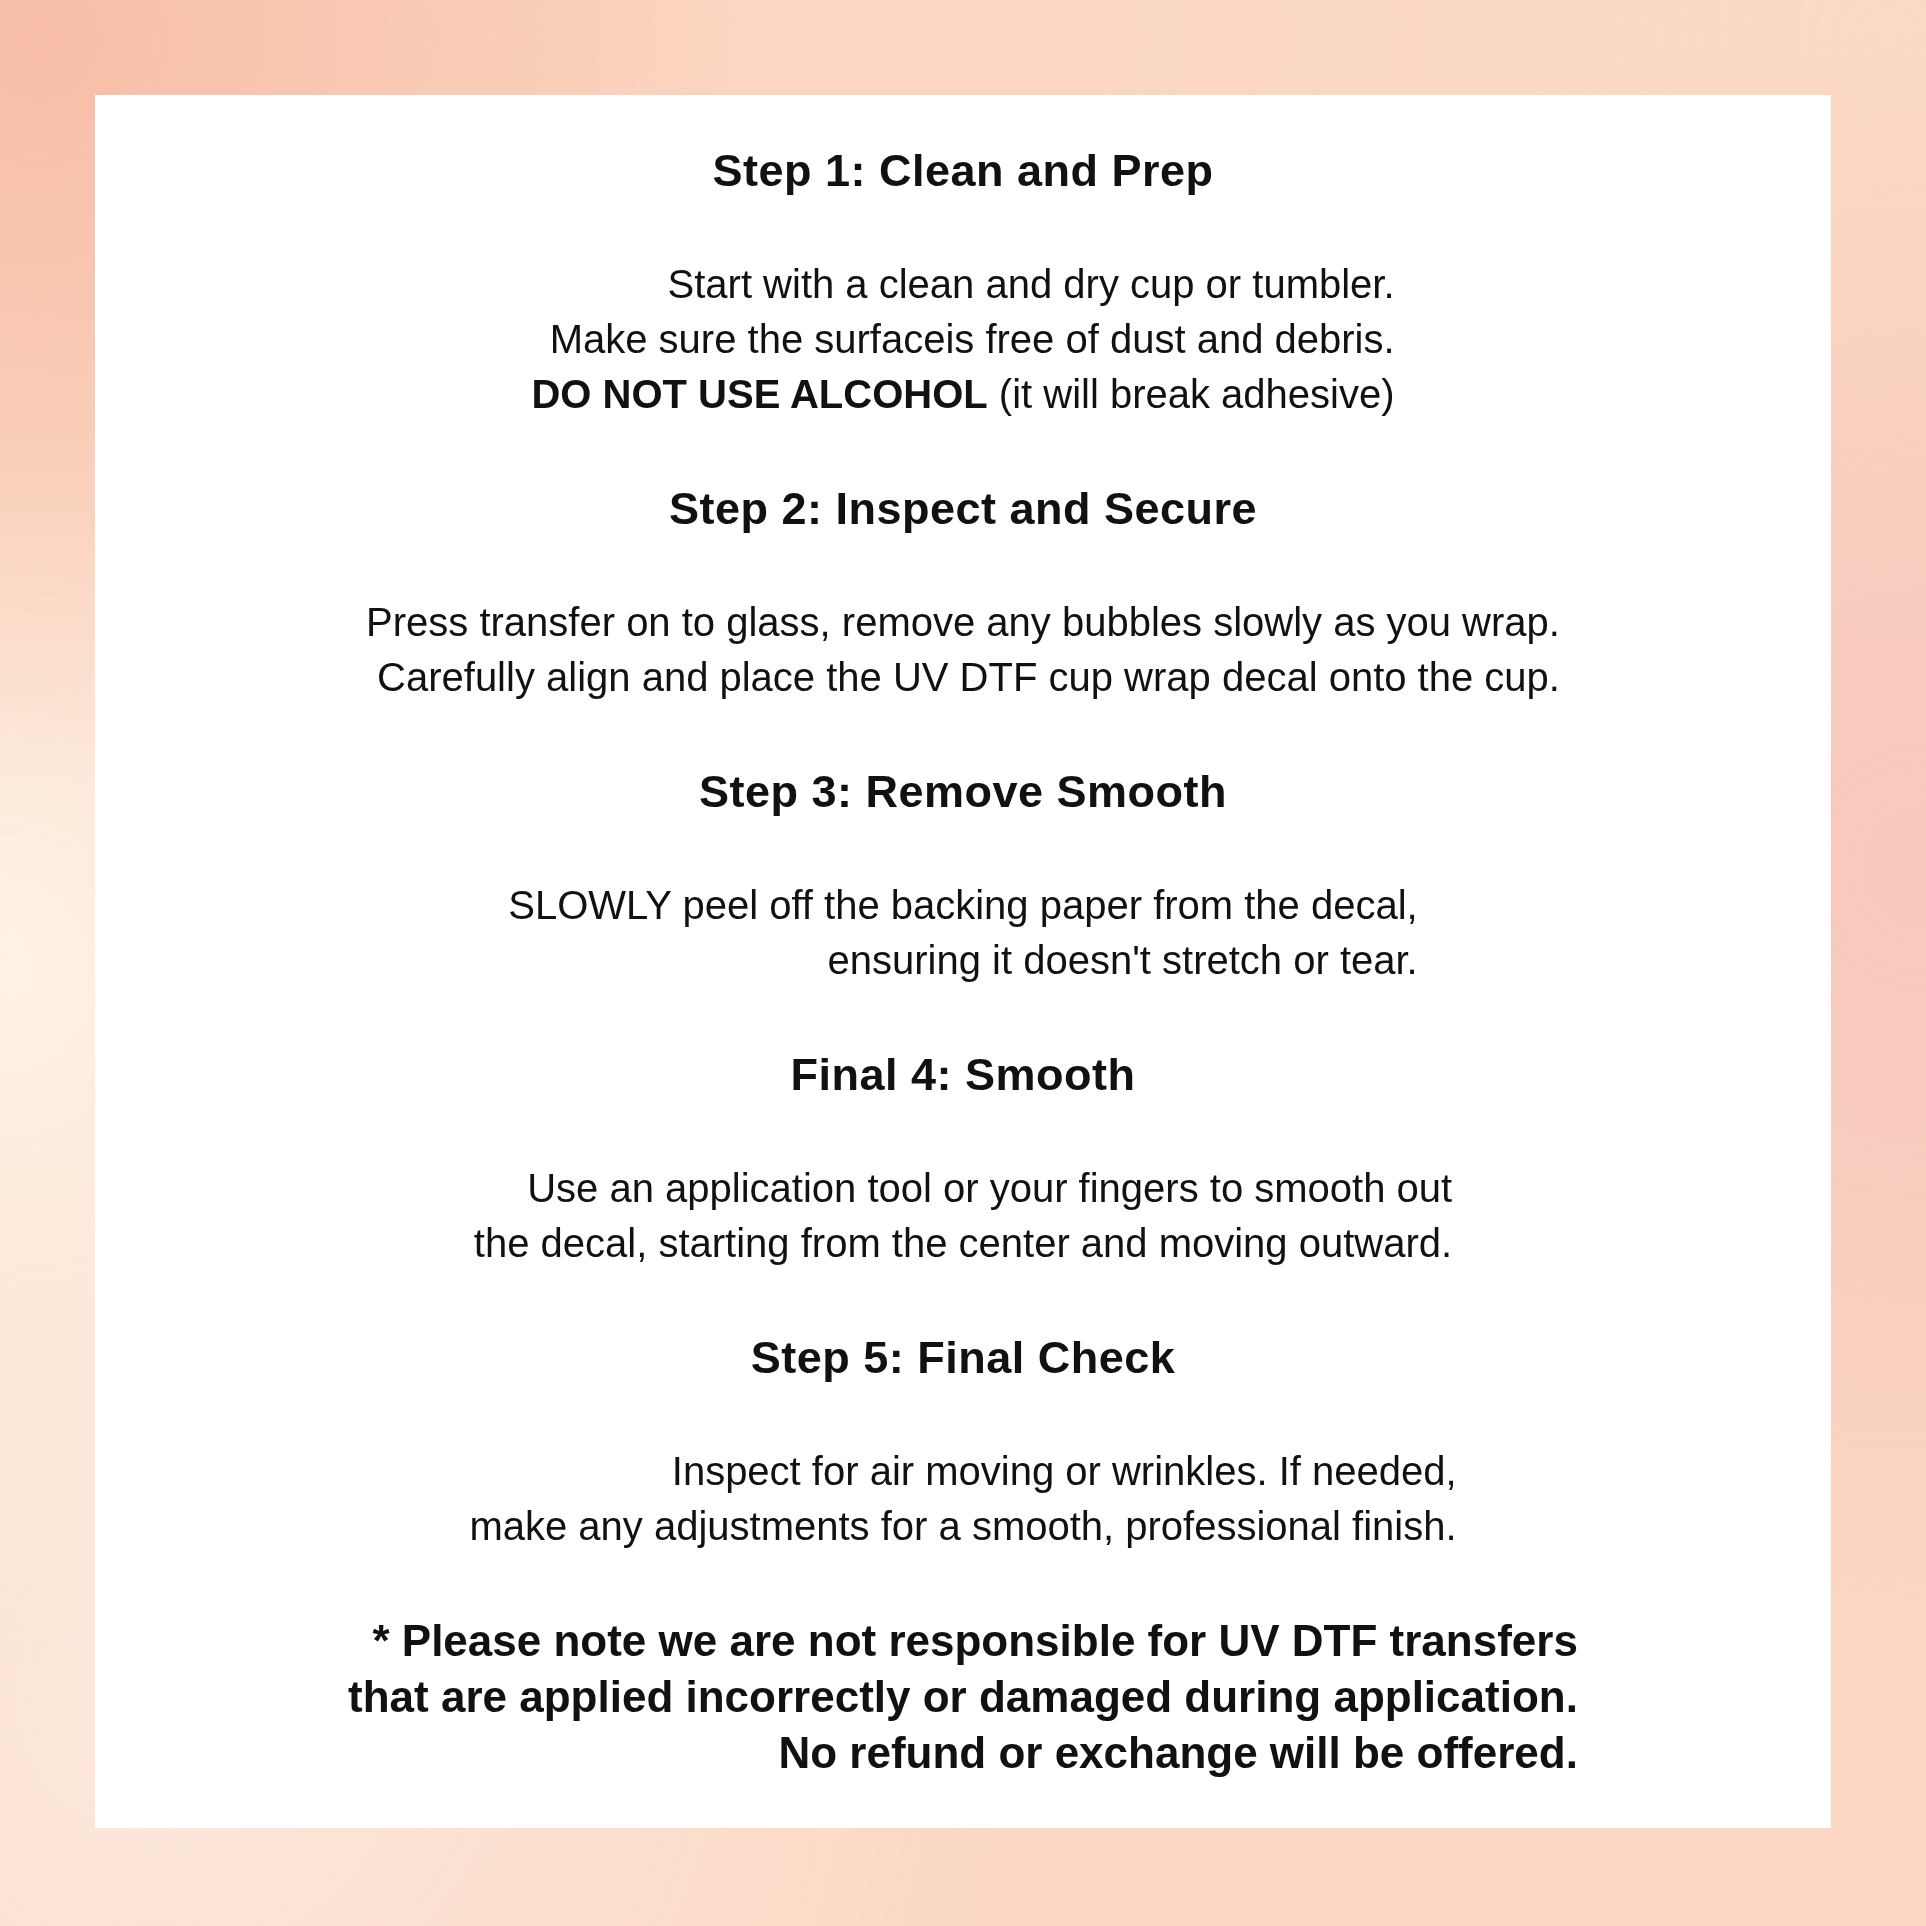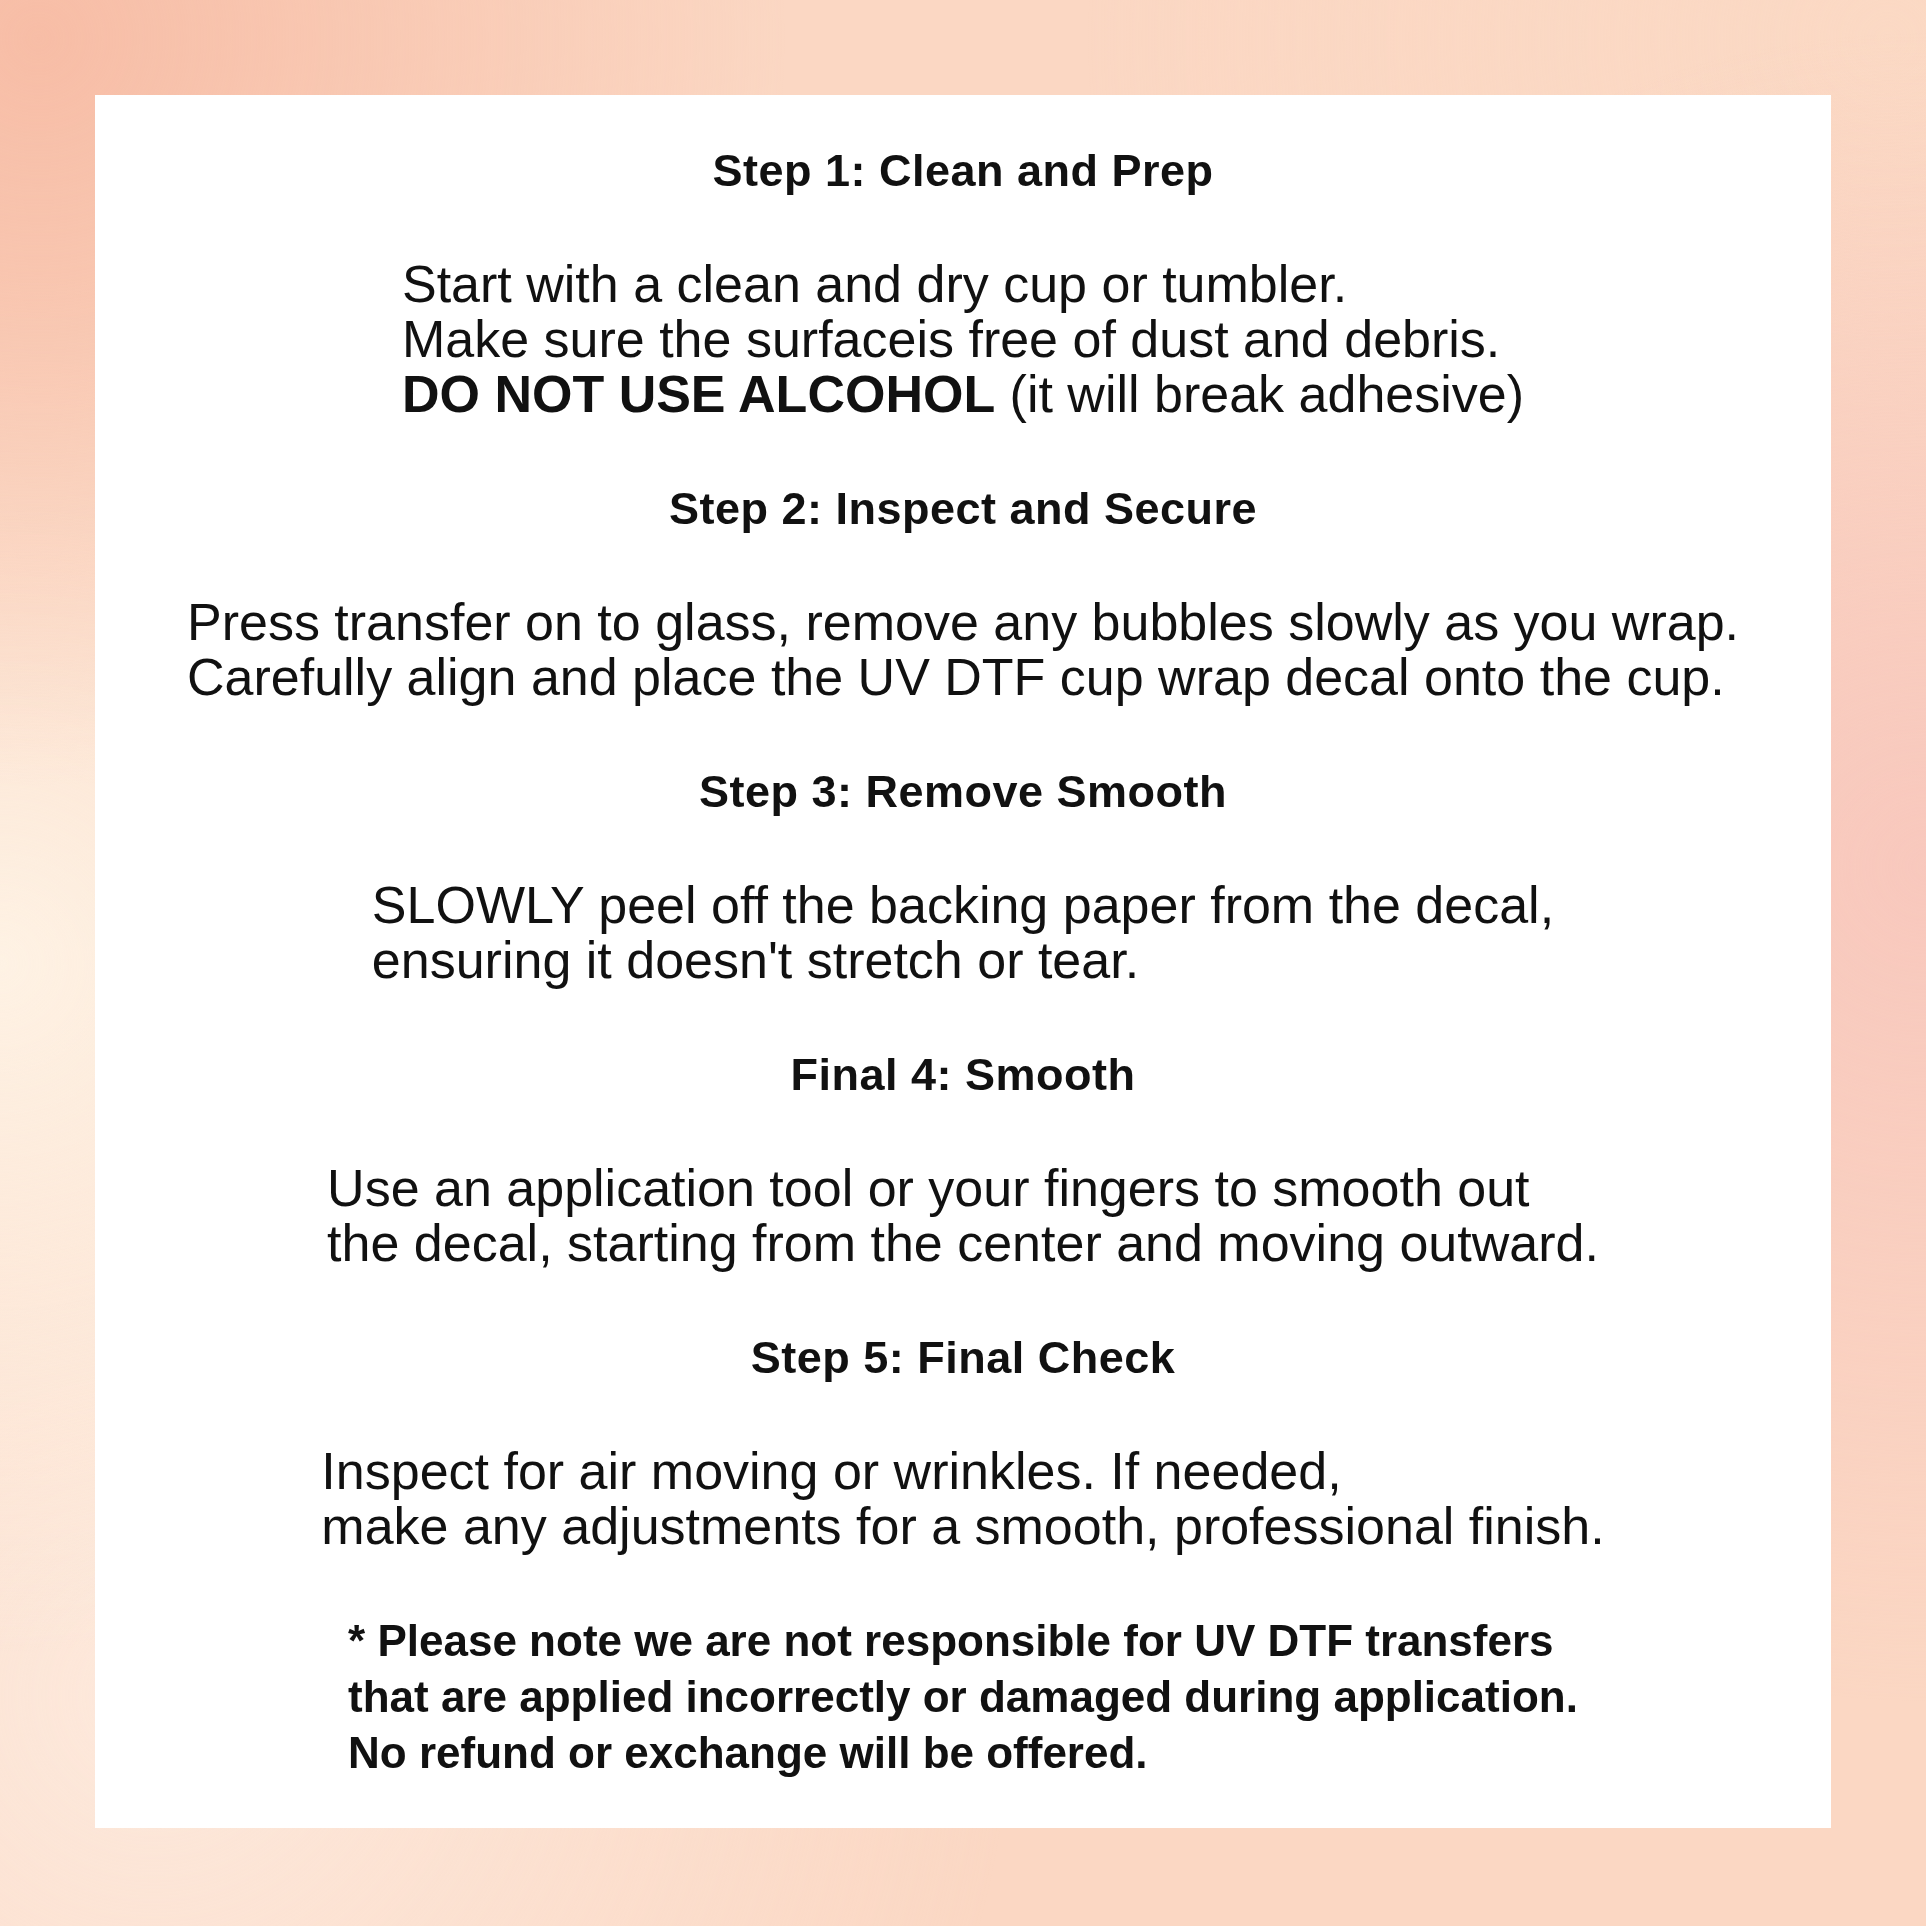--- a/index.html
+++ b/index.html
@@ -24,34 +24,34 @@
     position: absolute;
     left: 95px;
     top: 95px;
     right: 96px;
     bottom: 99px;
     background: #ffffff;
     display: flex;
     flex-direction: column;
     justify-content: center;
     align-items: center;
-    text-align: left;
+    text-align: right;
     gap: 59px;
     padding: 0 59px;
     box-sizing: border-box;
     color: #111111;
   }
   .step-heading {
     font-size: 45px;
     line-height: 55px;
     font-weight: 700;
     letter-spacing: 0.5px;
   }
   .step-body {
-    font-size: 52px;
+    font-size: 40px;
     line-height: 55px;
     font-weight: 400;
   }
   .step-body .line {
     white-space: nowrap;
   }
   .bold {
     font-weight: 700;
   }
   .disclaimer {

